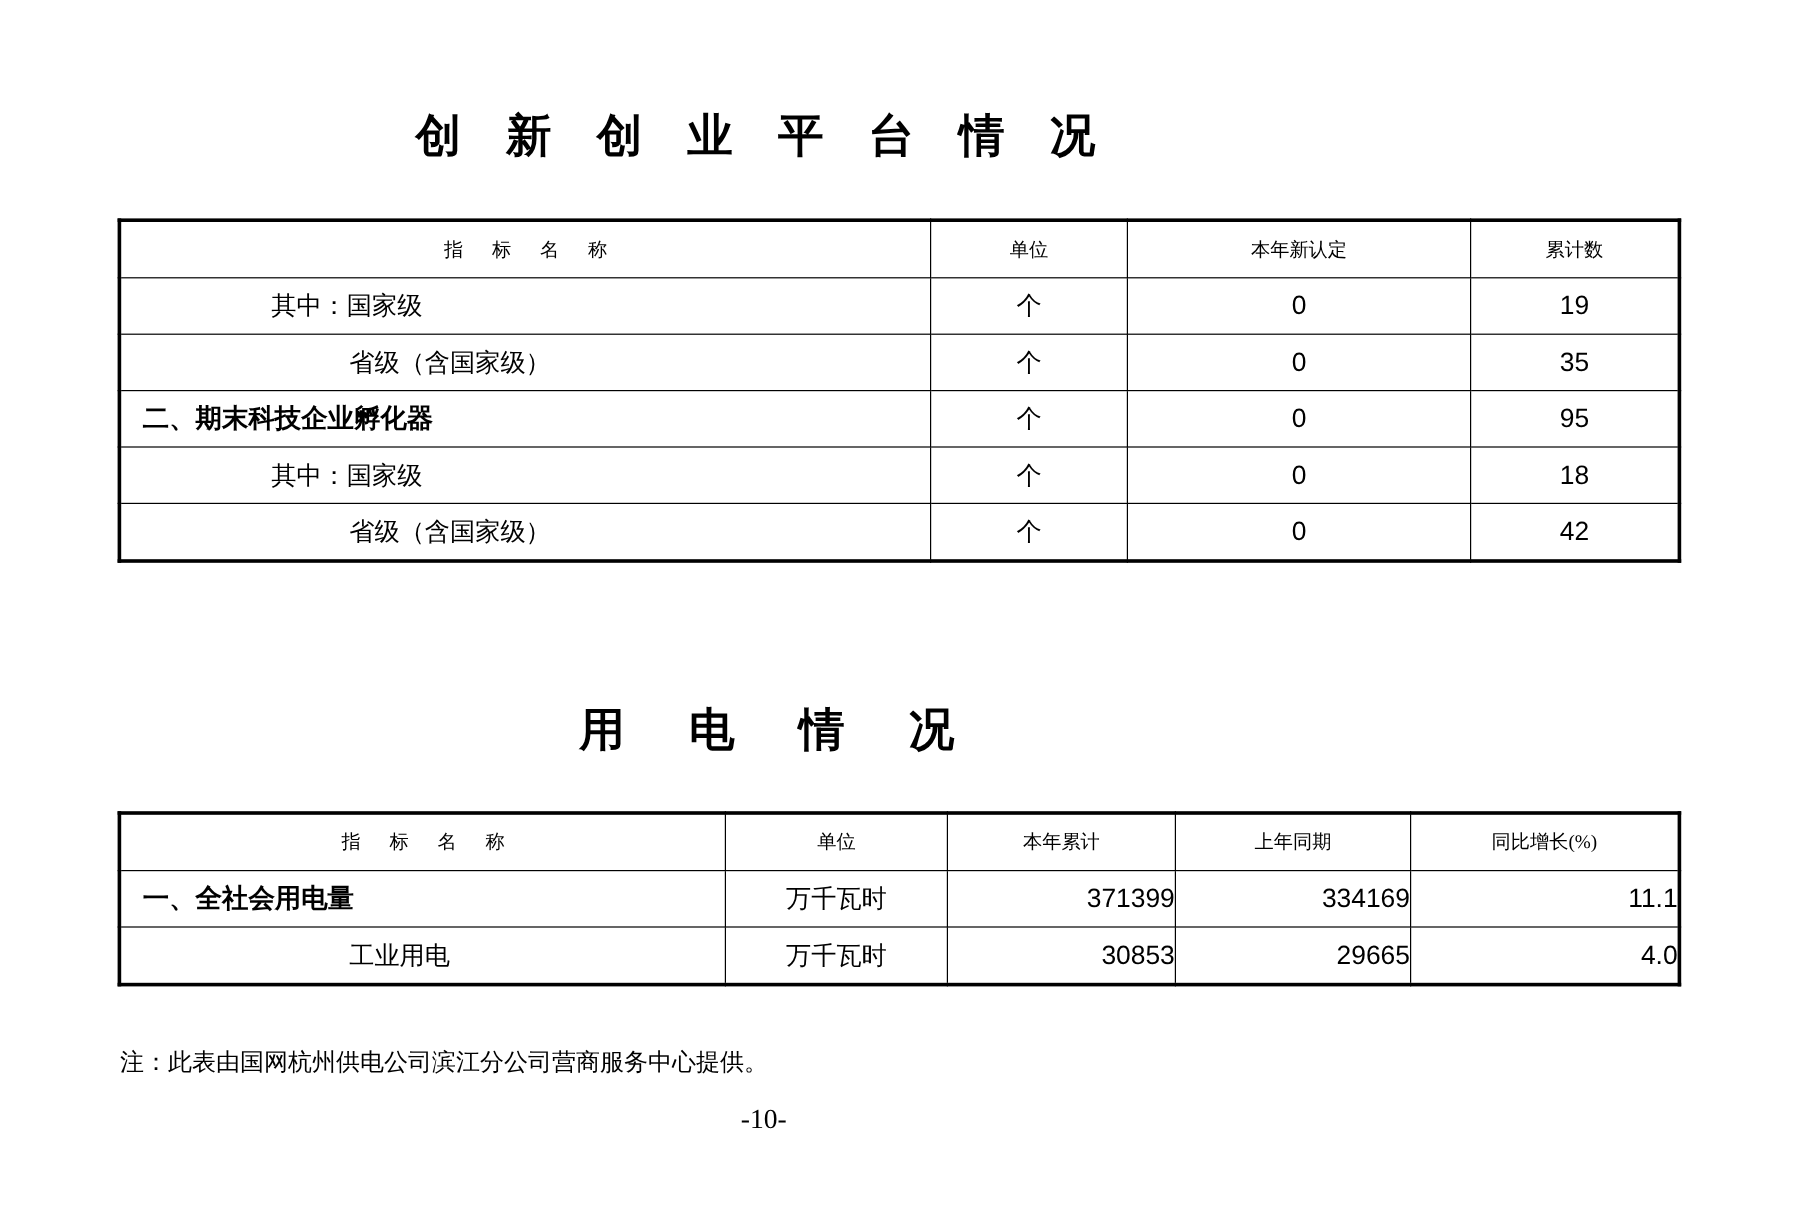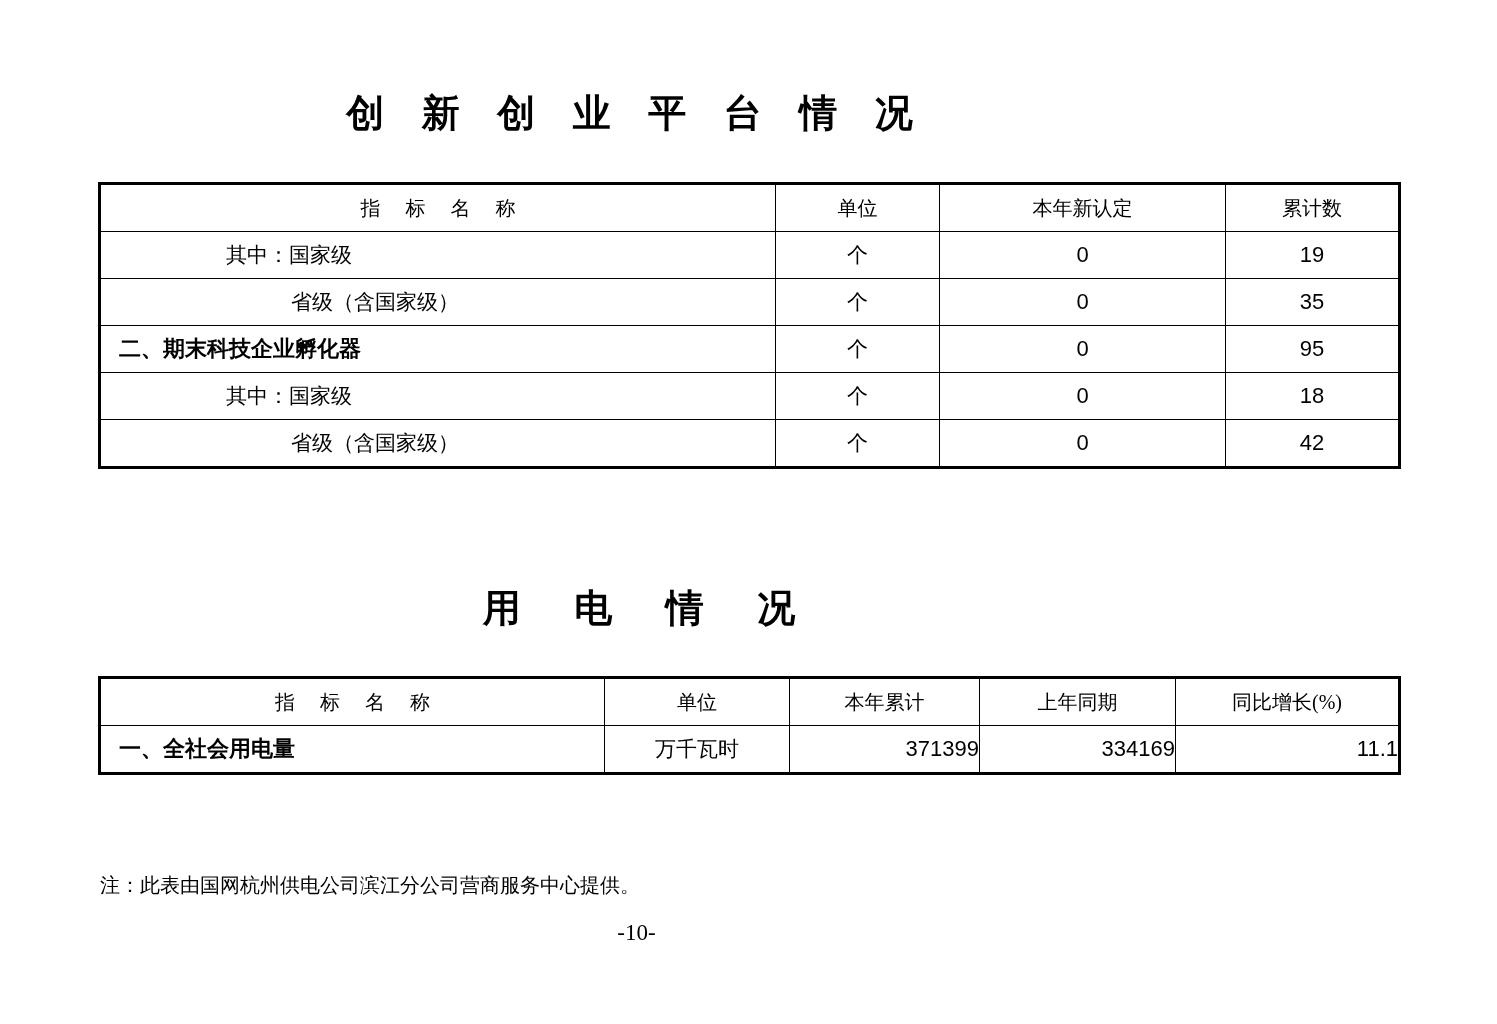--- a/index.html
+++ b/index.html
@@ -58,21 +58,21 @@
   #table-platform td {
     height: 46px;
   }
   #table-platform .c0 { width: 676px; }
   #table-platform .c1 { width: 164px; }
   #table-platform .c2 { width: 286px; }
   #table-platform .c3 { width: 174px; }
 
   .hdr {
     text-align: center;
-    font-size: 20px;
+    font-size: 16px;
   }
   .hdr.spaced {
     letter-spacing: 10px;
     text-indent: 10px;
   }
   .lvl1 {
     font-weight: bold;
     padding-left: 18px;
     font-size: 22px;
   }
@@ -195,20 +195,27 @@
         <td class="hdr">上年同期</td>
         <td class="hdr">同比增长(%)</td>
       </tr>
       <tr>
         <td class="lvl1">一、全社会用电量</td>
         <td class="ctr">万千瓦时</td>
         <td class="num-right">371399</td>
         <td class="num-right">334169</td>
         <td class="num-right">11.1</td>
       </tr>
+      <tr>
+        <td class="lvl3">工业用电</td>
+        <td class="ctr">万千瓦时</td>
+        <td class="num-right">30853</td>
+        <td class="num-right">29665</td>
+        <td class="num-right">4.0</td>
+      </tr>
     </tbody>
   </table>
 
   <div id="note">注：此表由国网杭州供电公司滨江分公司营商服务中心提供。</div>
 
   <div id="page-number">-10-</div>
 
 </div>
 
 </body></html>

